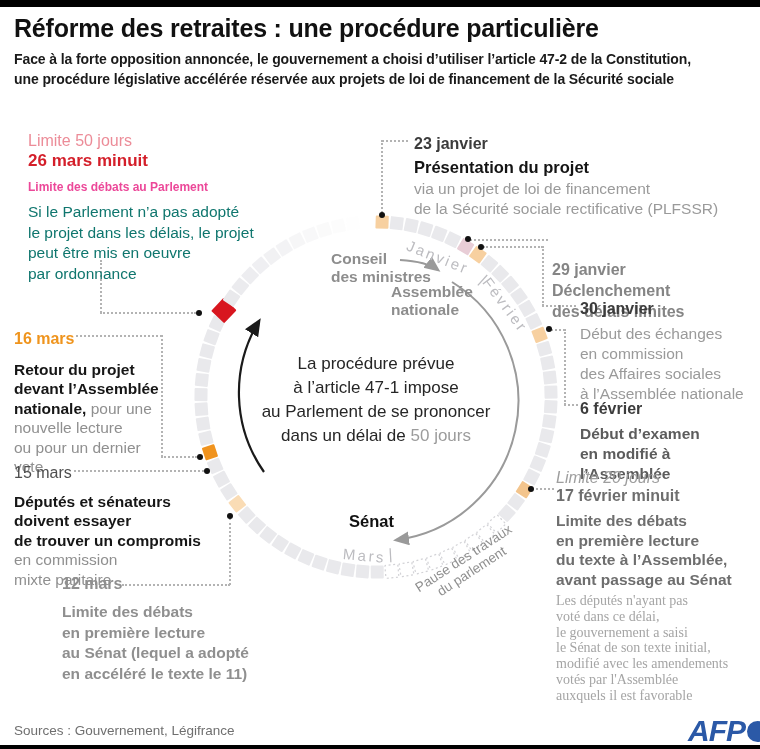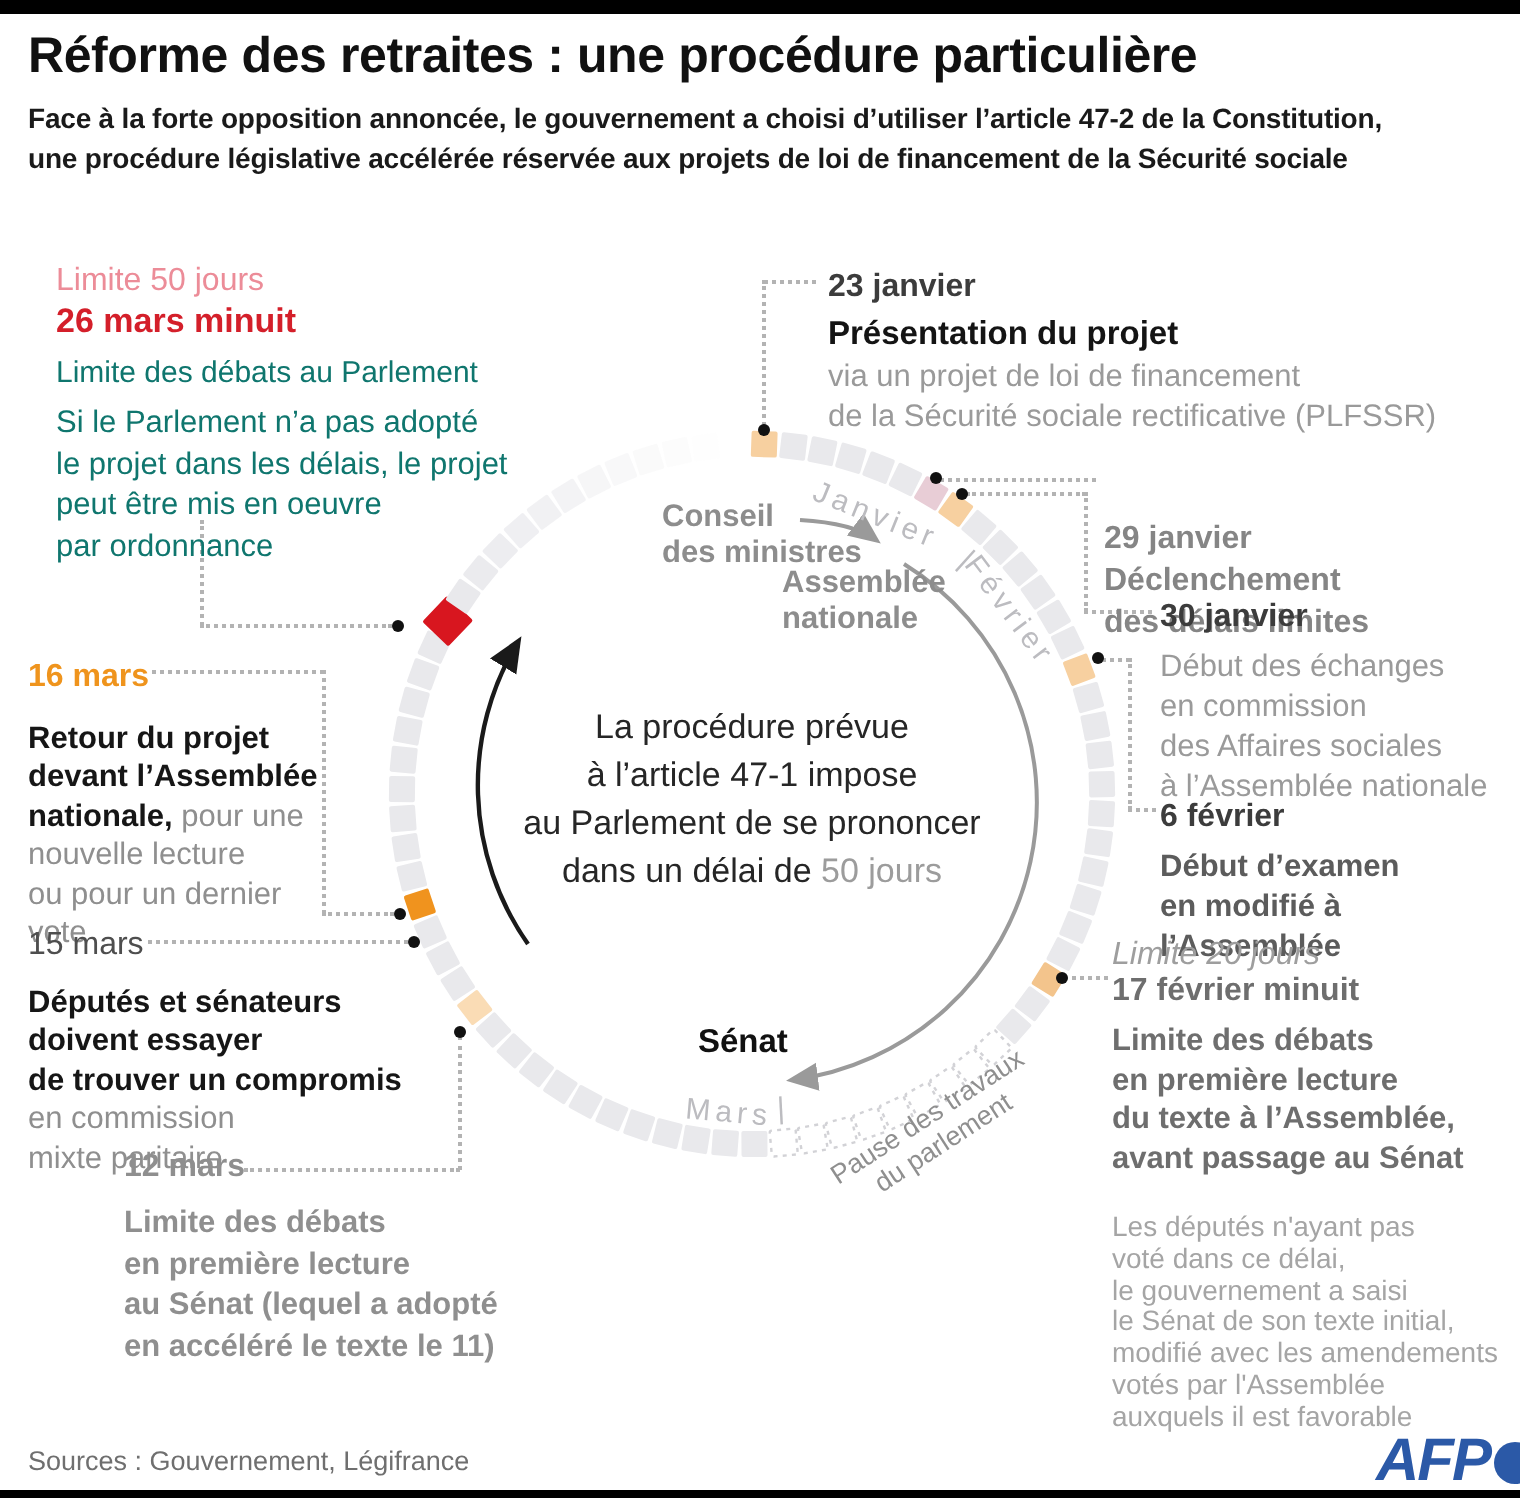--- a/index.html
+++ b/index.html
@@ -9,21 +9,21 @@
   #topbar{top:0;height:7px;}
   #bottombar{bottom:0;height:4px;}
   #title{position:absolute;left:14px;top:13px;font-size:25px;line-height:30px;font-weight:bold;color:#111;letter-spacing:-0.2px;}
   #subtitle{position:absolute;left:14px;top:50px;width:740px;font-size:14px;line-height:19.5px;font-weight:bold;color:#1a1a1a;white-space:pre-line;letter-spacing:-0.1px;}
   .pre{white-space:pre-line;}
   .blk{position:absolute;}
   
   #b-l1{left:28px;top:131px;width:250px;}
   #b-l1 .limit{font-size:16px;color:#ec8c98;line-height:19px;}
   #b-l1 .date{font-size:17px;font-weight:bold;color:#d41f2a;line-height:21px;}
-  #b-l1 .head{font-size:15px;font-weight:normal;color:#0f766e;margin-top:6px;line-height:20px;}
+  #b-l1 .head{font-size:12px;font-weight:bold;color:#ec4899;margin-top:6px;line-height:20px;}
   #b-l1 .body{font-size:15.5px;color:#0f766e;margin-top:5px;line-height:20.5px;}
   #b-l2{left:14px;top:329px;width:175px;font-size:15.5px;line-height:19.5px;}
   #b-l2 .date{font-size:16px;font-weight:bold;color:#ef941d;margin-bottom:11px;}
   #b-l2 .bold{font-weight:bold;color:#161616;}
   #b-l2 .tail{color:#8f8f8f;}
   #b-l3{left:14px;top:463px;width:200px;font-size:15.5px;line-height:19.5px;}
   #b-l3 .date{font-size:16px;color:#4e4e4e;margin-bottom:9px;}
   #b-l3 .bold{font-weight:bold;color:#161616;}
   #b-l3 .tail{display:block;color:#8f8f8f;line-height:20px;}
   #b-l4{left:62px;top:575px;width:210px;}
@@ -38,21 +38,21 @@
   #b-r3{left:580px;top:299px;}
   #b-r3 .date{font-size:16px;font-weight:bold;color:#3c3c3c;line-height:19px;}
   #b-r3 .body{font-size:15.5px;color:#9a9a9a;margin-top:6px;line-height:20px;}
   #b-r4{left:580px;top:399px;}
   #b-r4 .date{font-size:16px;font-weight:bold;color:#3c3c3c;line-height:19px;}
   #b-r4 .body{font-size:15.5px;font-weight:bold;color:#5c5c5c;margin-top:6px;line-height:20px;}
   #b-r5{left:556px;top:469px;width:205px;}
   #b-r5 .limit{font-size:16px;color:#9e9e9e;line-height:18px;font-style:italic;}
   #b-r5 .date{font-size:16px;font-weight:bold;color:#6e6e6e;line-height:18px;}
   #b-r5 .head{font-size:15.5px;font-weight:bold;color:#6e6e6e;margin-top:6px;line-height:19.5px;}
-  #b-r5 .body{font-size:14px;color:#a5a5a5;margin-top:17px;line-height:15.8px;}
+  #b-r5 .body{font-size:14px;color:#a5a5a5;margin-top:4px;line-height:15.8px;font-family:Liberation Serif, serif;}
   
   #b-center{left:243px;top:352px;width:266px;text-align:center;font-size:17px;color:#262626;line-height:24px;}
   #b-center .hl{color:#9c9c9c;}
   #lab-conseil{left:331px;top:250px;font-size:15.5px;font-weight:bold;color:#8d8d8d;line-height:17.5px;}
   #lab-assemblee{left:391px;top:283px;font-size:15.5px;font-weight:bold;color:#8d8d8d;line-height:17.5px;}
   #lab-senat{left:349px;top:512px;font-size:16.5px;font-weight:bold;color:#111;}
   
   .dh{position:absolute;height:0;border-top:2px dotted #b3b3b3;}
   .dv{position:absolute;width:0;border-left:2px dotted #b3b3b3;}
   .pt{position:absolute;width:6px;height:6px;background:#111;border-radius:50%;}

